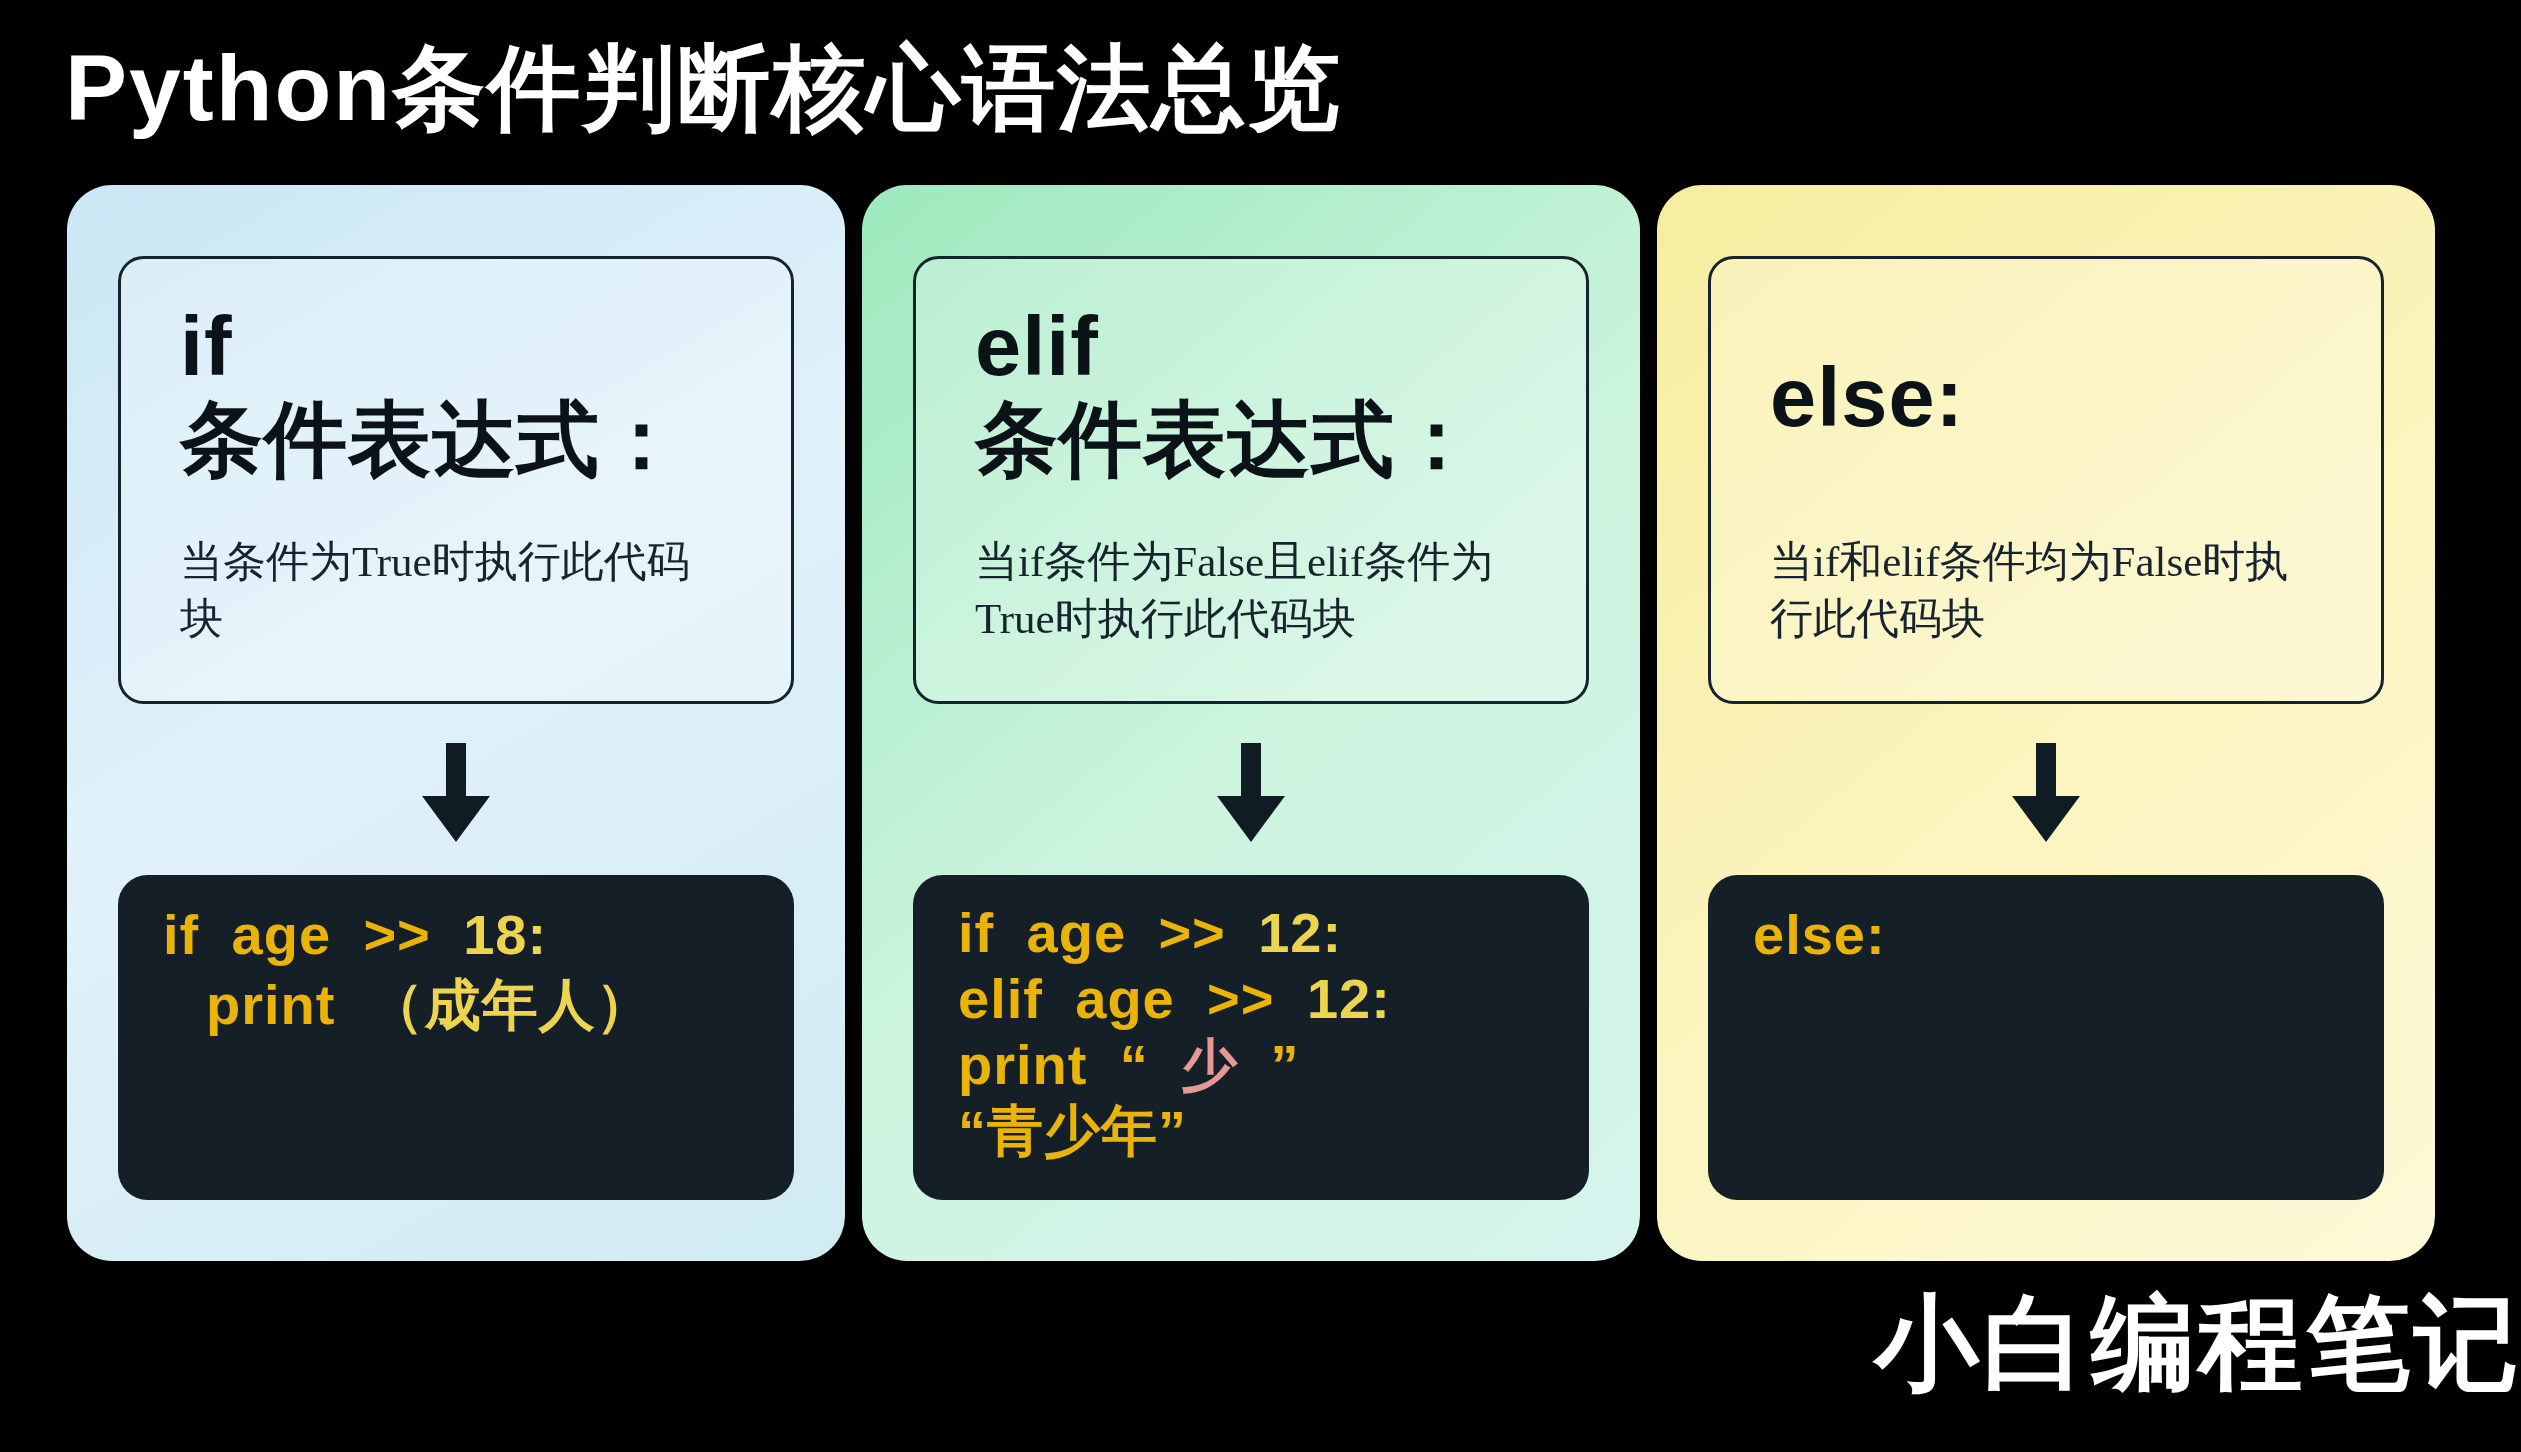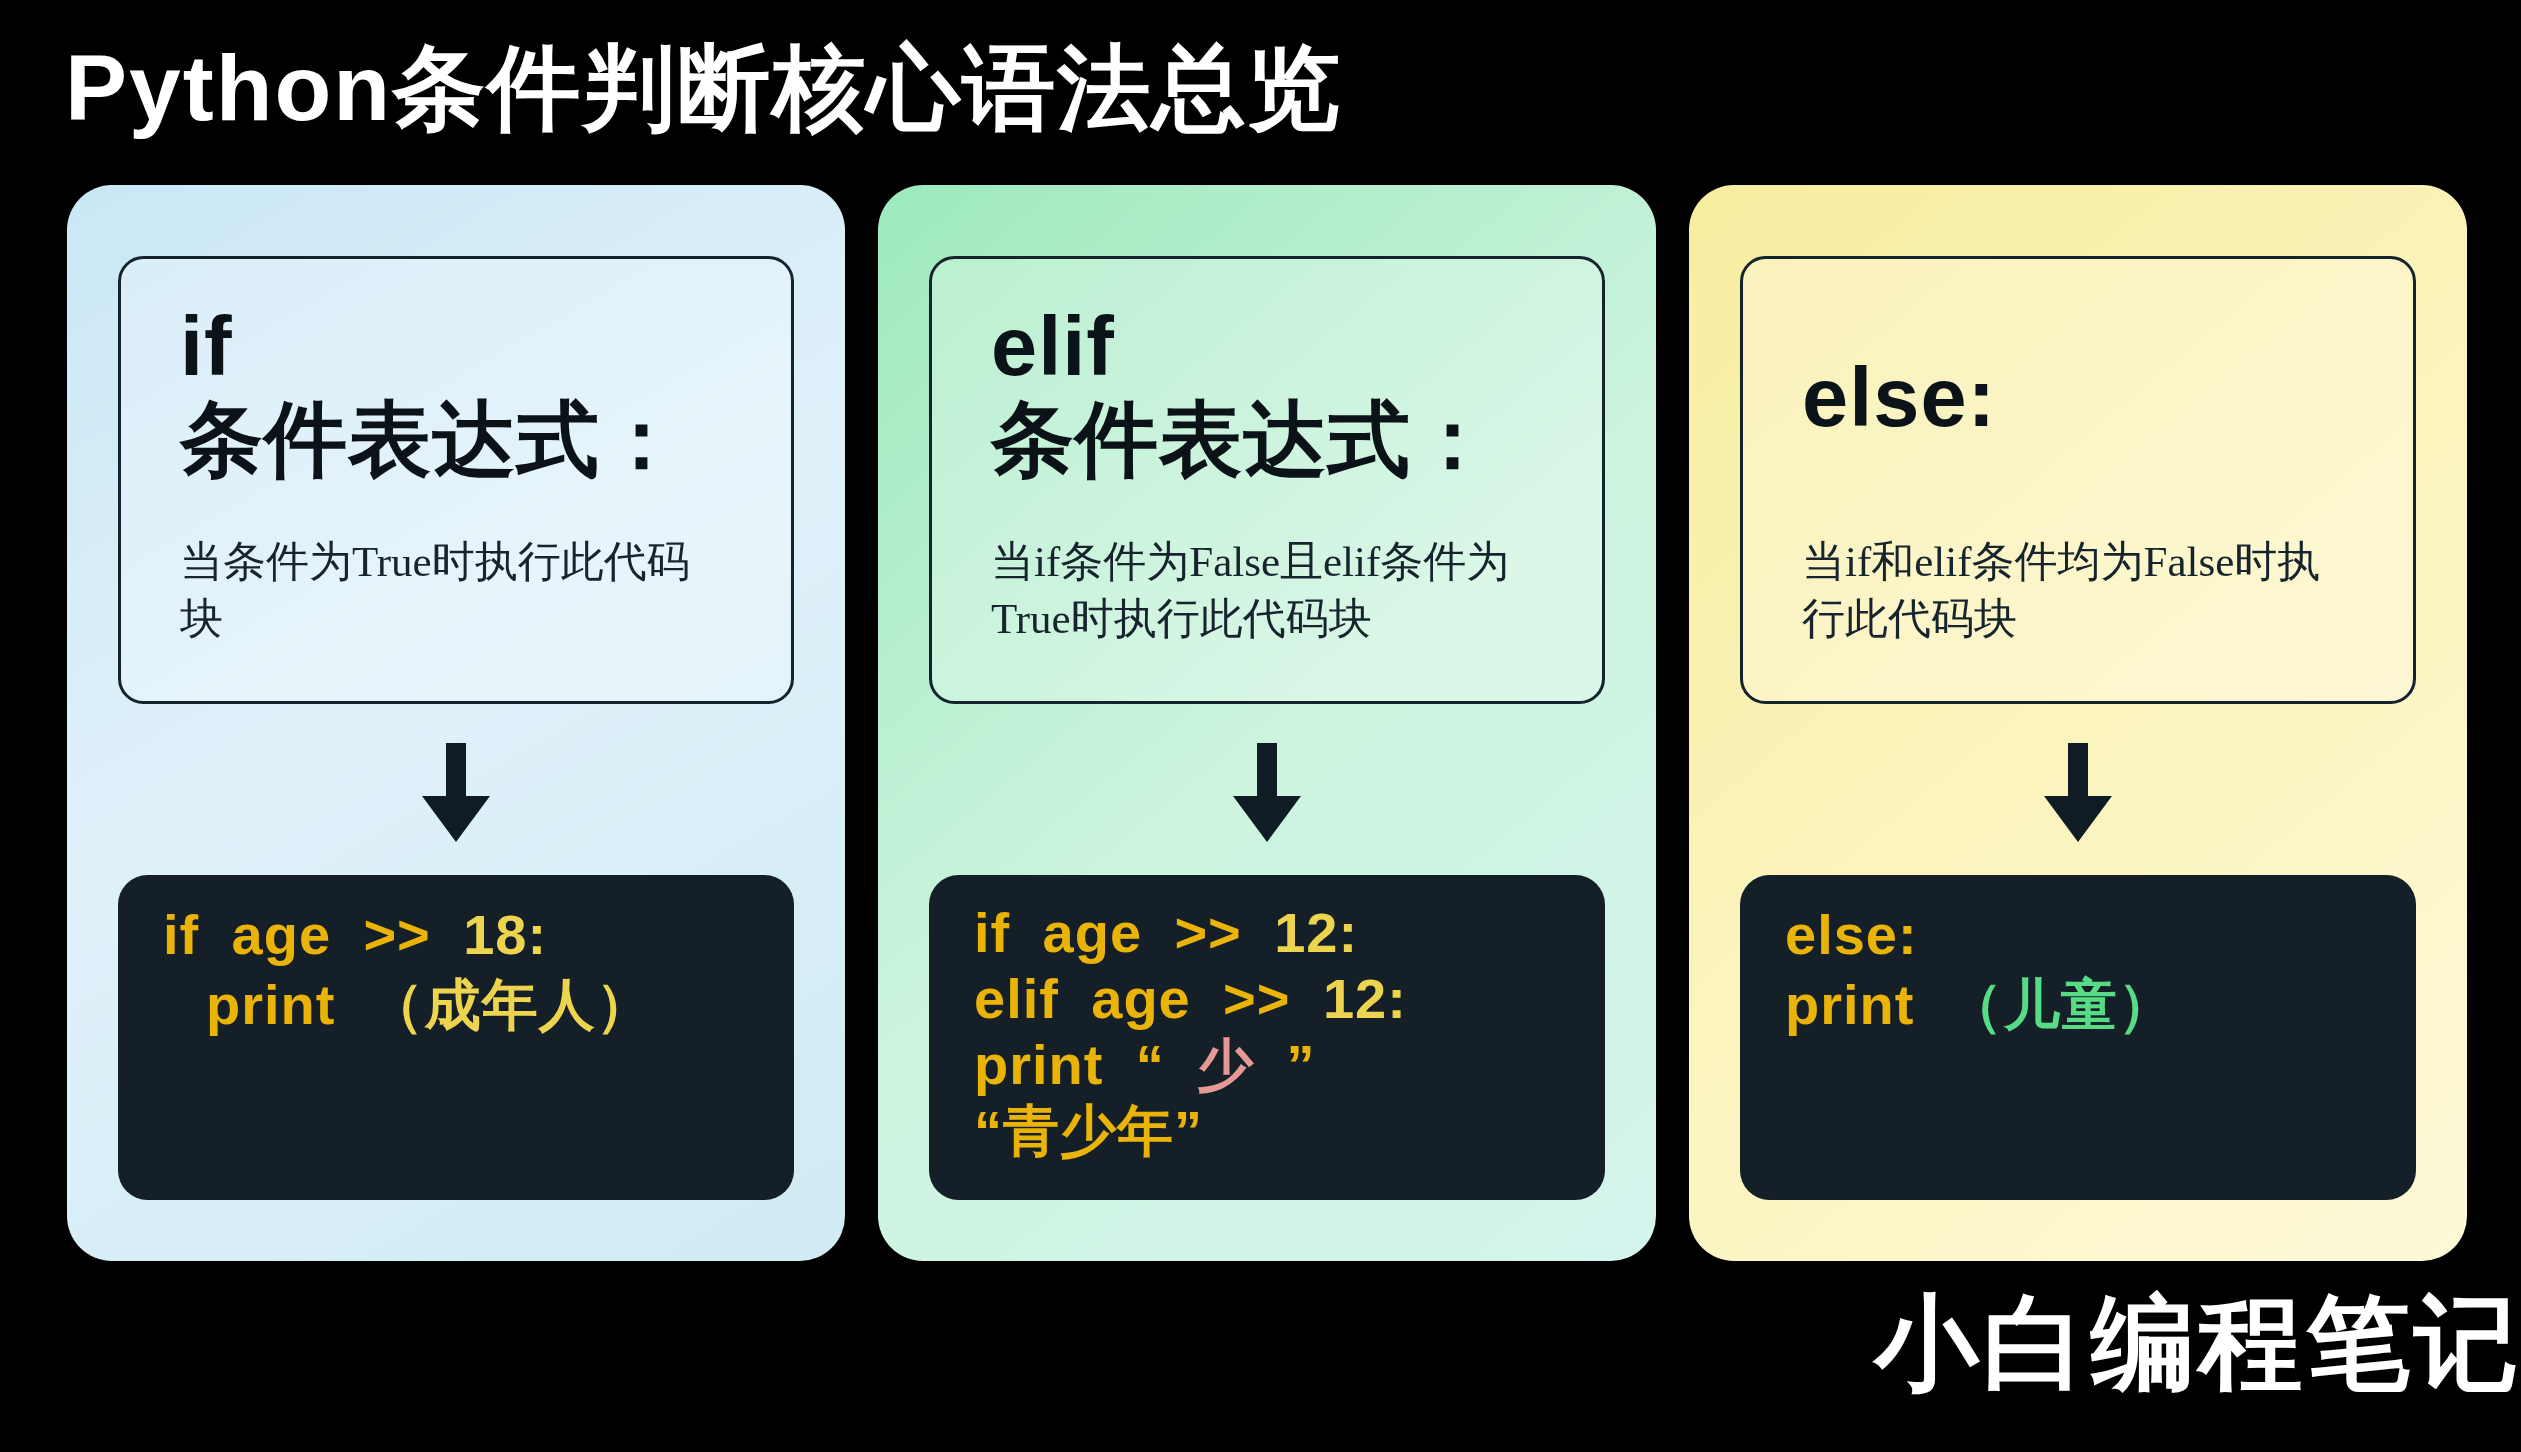--- a/index.html
+++ b/index.html
@@ -7,21 +7,21 @@
     width:2522px;height:1453px;position:relative;overflow:hidden;
     font-family:"Liberation Sans", sans-serif;
   }
   .page-title{
     position:absolute;left:65px;top:25.6px;
     font-size:93px;font-weight:800;color:#ffffff;letter-spacing:2px;
     white-space:nowrap;
   }
   .cards{
     position:absolute;left:67px;top:185px;
-    display:flex;gap:33px;
+    display:flex;gap:17px;
   }
   .card{
     width:778px;height:1076px;border-radius:45px;
     box-sizing:border-box;padding:71px 51px 61px;
     display:flex;flex-direction:column;
   }
   .card-if{background:linear-gradient(150deg,#cae7f5 0%,#e0f1fa 45%,#d0ebf3 100%);}
   .card-elif{background:linear-gradient(140deg,#9de9bd 0%,#cdf4df 52%,#d5f4ee 100%);}
   .card-else{background:linear-gradient(140deg,#f7eda0 0%,#fbf4bd 50%,#fdf9d8 100%);}
   .info-box{
@@ -120,20 +120,19 @@
         <div>else:</div>
       </div>
       <div class="description">当if和elif条件均为False时执行此代码块</div>
     </div>
     <div class="arrow">
       <div class="arrow-stem"></div>
       <div class="arrow-head"></div>
     </div>
     <div class="code-block">
       <div class="code-line"><span class="c-white">else:</span></div>
-      <div class="code-line"><span class="c-white">print </span><span class="c-green">（儿童）</span></div>
     </div>
   </div>
 
 </div>
 
 <div class="footer-brand">小白编程笔记</div>
 
 
 </body></html>

